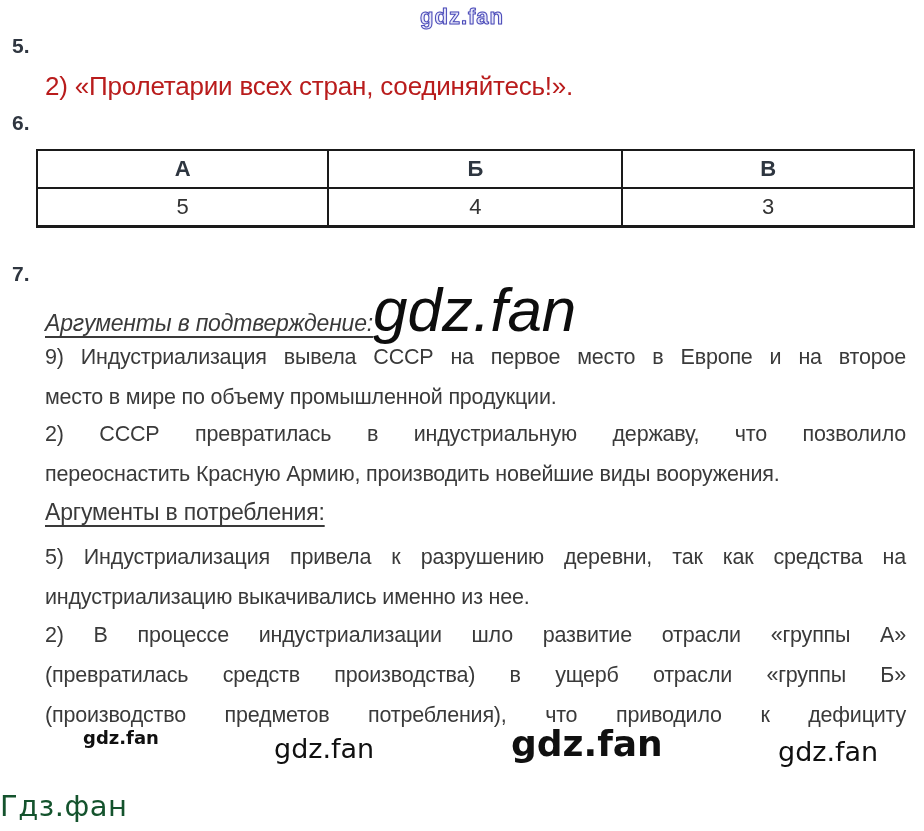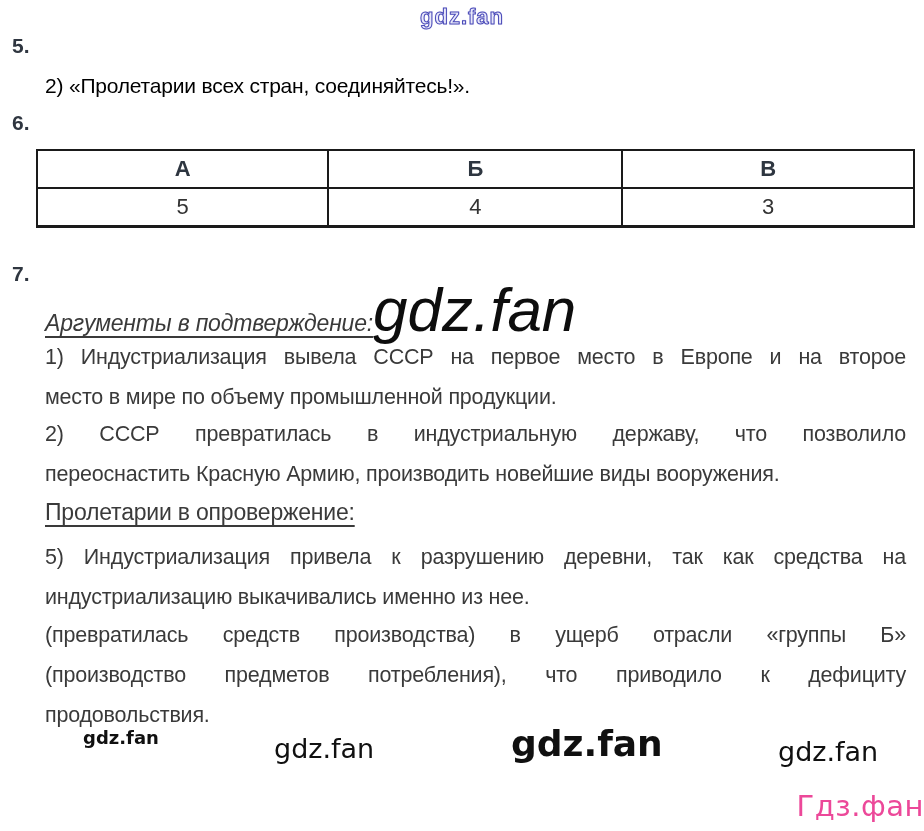--- a/index.html
+++ b/index.html
@@ -21,22 +21,22 @@
 
   .flow{position:absolute;left:0;top:30px;width:924px;}
 
   .sec-num{
     margin:4px 0 0 12px;font-size:21px;line-height:24px;
     font-weight:700;color:#2f3640;
   }
   .sec-num.n7{margin-top:35px;line-height:22px;}
 
   .answer-line{
-    margin:15px 0 0 45px;font-size:21px;line-height:26px;
-    letter-spacing:-0.2px;color:#000000;
+    margin:15px 0 0 45px;font-size:26px;line-height:26px;
+    letter-spacing:-0.2px;color:#b91c1c;
   }
   .sec-num.n6{margin-top:12px;}
 
   table.match{
     margin:14px 0 0 36px;width:879px;border-collapse:collapse;
     table-layout:fixed;
   }
   table.match, table.match td, table.match th{border:2px solid #1a1a1a;}
   table.match{border-bottom-width:3px;}
   table.match th{
@@ -78,23 +78,23 @@
   .wm-bottom{
     position:absolute;color:#101010;
     font-family:"DejaVu Sans", sans-serif;white-space:nowrap;
   }
   .wm-b1{left:83px;top:727px;font-size:18px;font-weight:700;}
   .wm-b2{left:274px;top:733px;font-size:27px;font-weight:400;}
   .wm-b3{left:511px;top:723px;font-size:36px;font-weight:600;}
   .wm-b4{left:778px;top:736px;font-size:27px;font-weight:400;}
 
   .footer-brand{
-    position:absolute;left:0;top:789px;width:100%;text-align:right;
+    position:absolute;left:0;top:789px;width:100%;text-align:left;
     font-family:"DejaVu Sans", sans-serif;
-    font-size:29px;font-weight:400;color:#ec4899;letter-spacing:0.5px;
+    font-size:29px;font-weight:400;color:#14532d;letter-spacing:0.5px;
   }
 </style>
 </head>
 <body>
 
 <div class="page">
 
   <div class="wm-top">gdz.fan</div>
 
   <div class="flow">
@@ -121,42 +121,42 @@
       </table>
 
     <div class="sec-num n7">7.</div>
 
     <div class="pro-line">
       <span class="arg-label">Аргументы в подтверждение:</span>
         <span class="wm-big">gdz.fan</span>
     </div>
 
     <div class="para p1">
-      <div class="ln">1) Индустриализация вывела СССР на первое место в Европе и на второе</div>
+      <div class="ln">9) Индустриализация вывела СССР на первое место в Европе и на второе</div>
       <div class="ln last">место в мире по объему промышленной продукции.</div>
     </div>
 
     <div class="para p2">
       <div class="ln">2) СССР превратилась в индустриальную державу, что позволило</div>
       <div class="ln last">переоснастить Красную Армию, производить новейшие виды вооружения.</div>
     </div>
 
     <div class="contra-label-wrap">
-      <span class="arg-label">Пролетарии в опровержение:</span>
+      <span class="arg-label">Аргументы в потребления:</span>
     </div>
 
     <div class="para p3">
       <div class="ln">5) Индустриализация привела к разрушению деревни, так как средства на</div>
       <div class="ln last">индустриализацию выкачивались именно из нее.</div>
     </div>
 
     <div class="para p4">
+      <div class="ln">2) В процессе индустриализации шло развитие отрасли «группы А»</div>
       <div class="ln">(превратилась средств производства) в ущерб отрасли «группы Б»</div>
       <div class="ln">(производство предметов потребления), что приводило к дефициту</div>
-      <div class="ln last">продовольствия.</div>
     </div>
 
   </div>
 
   <div class="wm-bottom wm-b1">gdz.fan</div>
   <div class="wm-bottom wm-b2">gdz.fan</div>
   <div class="wm-bottom wm-b3">gdz.fan</div>
   <div class="wm-bottom wm-b4">gdz.fan</div>
 
   <div class="footer-brand">Гдз.фан</div>

